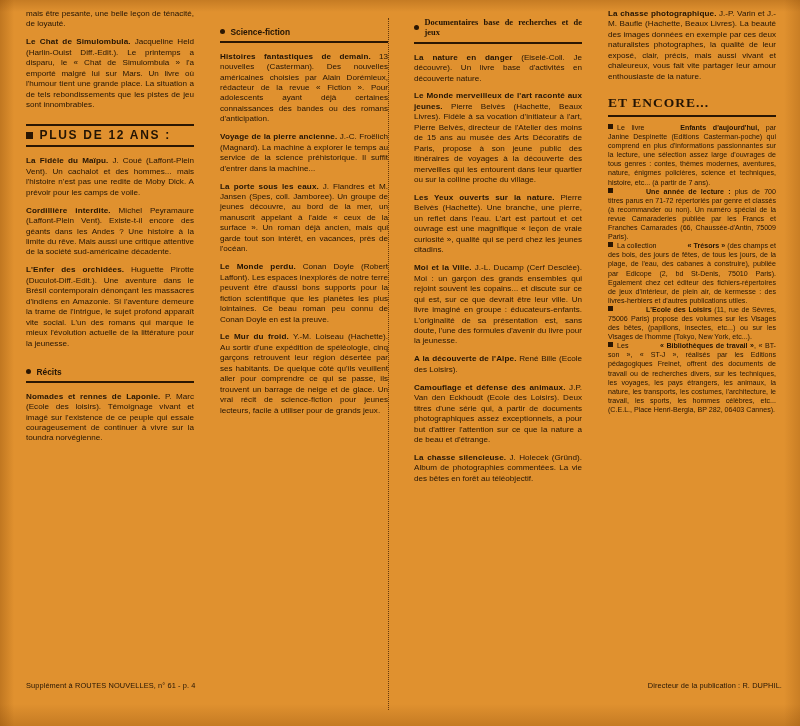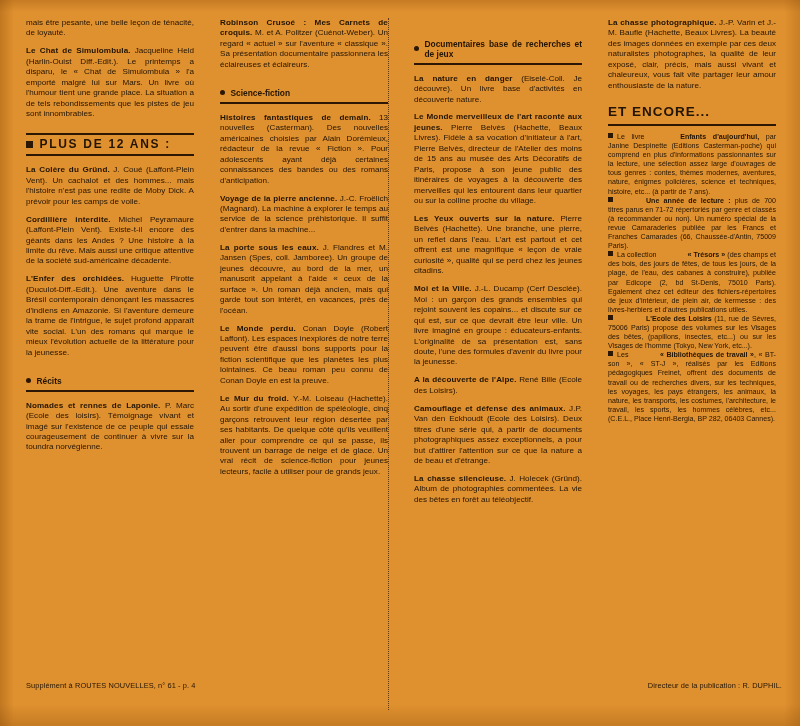--- a/index.html
+++ b/index.html
@@ -47,21 +47,21 @@
   .botshade {
     position: absolute;
     left: 0; right: 0; bottom: 0; height: 22px;
     background: linear-gradient(to top, rgba(120,60,0,.26), rgba(120,60,0,0));
     z-index: 5; pointer-events: none;
   }
 
   .columns {
     position: absolute;
     left: 26px;
-    top: 18px;
+    top: 9px;
     width: 752px;
     height: 634px;
     display: flex;
     gap: 0;
   }
   .col {
     width: 168px;
     margin-right: 26px;
     font-size: 8.1px;
     line-height: 10.45px;
@@ -87,21 +87,21 @@
   }
   .entry .ttl {
     font-weight: bold;
     letter-spacing: .12px;
   }
   .entry .rest { }
 
   .sec-head {
     margin: 13px 0 9px 0;
   }
-  .sec-head.first { margin-top: 16px; }
+  .sec-head.first { margin-top: 4px; font-family: Liberation Serif, serif; }
   .rule {
     height: 1.6px;
     background: #2b1703;
     margin: 0;
   }
   .rule.thick { height: 2.4px; }
   .sec-label {
     display: flex;
     align-items: center;
     padding: 4.5px 0 4.5px 0;
@@ -129,20 +129,21 @@
     flex: none;
   }
   .sec-label .txt { }
 
   
   .encore-title {
     font-weight: bold;
     font-size: 13.5px;
     letter-spacing: 1px;
     margin: 16px 0 6px 0;
+    font-family: Liberation Serif, serif;
   }
   .encore-body {
     font-size: 7.1px;
     line-height: 9.1px;
     text-align: justify;
     hyphens: auto;
     -webkit-hyphens: auto;
   }
   .encore-item {
     margin: 0;
@@ -195,21 +196,21 @@
         <div class="rule thick"></div>
         <div class="sec-label big">
           <span class="bullet-square"></span>
           <span class="txt">PLUS DE 12 ANS :</span>
         </div>
         <div class="rule thick"></div>
       </div>
 
 
       <p class="entry">
-        <span class="ttl">La Colère du Gründ.</span><span class="rest"> J. Coué (Laffont-Plein Vent).
+        <span class="ttl">La Fidèle du Maïpu.</span><span class="rest"> J. Coué (Laffont-Plein Vent).
 Un cachalot et des hommes... mais l'histoire n'est pas une redite de Moby Dick. A prévoir pour les camps de voile.</span>
       </p>
 
       <p class="entry">
         <span class="ttl">Cordillière interdite.</span><span class="rest"> Michel Peyramaure (Laffont-Plein Vent).
 Existe-t-il encore des géants dans les Andes ? Une histoire à la limite du rêve. Mais aussi une critique attentive de la société sud-américaine décadente.</span>
       </p>
 
       <p class="entry">
         <span class="ttl">L'Enfer des orchidées.</span><span class="rest"> Huguette Pirotte (Duculot-Diff.-Edit.).
@@ -225,24 +226,20 @@
       </div>
 
       <p class="entry">
         <span class="ttl">Nomades et rennes de Laponie.</span><span class="rest"> P. Marc (Ecole des loisirs).
 Témoignage vivant et imagé sur l'existence de ce peuple qui essaie courageusement de continuer à vivre sur la toundra norvégienne.</span>
       </p>
 
     </div>
 
     <div class="col">
-      <p class="entry">
-        <span class="ttl">Robinson Crusoé : Mes Carnets de croquis.</span><span class="rest"> M. et A. Politzer (Cuénot-Weber).
-Un regard « actuel » sur l'aventure « classique ». Sa présentation documentaire passionnera les éclaireuses et éclaireurs.</span>
-      </p>
 
       <div class="sec-head">
         <div class="sec-label">
           <span class="bullet-round"></span>
           <span class="txt">Science-fiction</span>
         </div>
         <div class="rule"></div>
       </div>
 
       <p class="entry">
@@ -285,21 +282,21 @@
 Un livre base d'activités en découverte nature.</span>
       </p>
 
       <p class="entry">
         <span class="ttl">Le Monde merveilleux de l'art raconté aux jeunes.</span><span class="rest"> Pierre Belvès (Hachette, Beaux Livres).
 Fidèle à sa vocation d'initiateur à l'art, Pierre Belvès, directeur de l'Atelier des moins de 15 ans au musée des Arts Décoratifs de Paris, propose à son jeune public des itinéraires de voyages à la découverte des merveilles qui les entourent dans leur quartier ou sur la colline proche du village.</span>
       </p>
 
       <p class="entry">
         <span class="ttl">Les Yeux ouverts sur la nature.</span><span class="rest"> Pierre Belvès (Hachette).
-Une branche, une pierre, un reflet dans l'eau. L'art est partout et cet offrent est une magnifique « leçon de vraie curiosité », qualité qui se perd chez les jeunes citadins.</span>
+Une branche, une pierre, un reflet dans l'eau. L'art est partout et cet ouvrage est une magnifique « leçon de vraie curiosité », qualité qui se perd chez les jeunes citadins.</span>
       </p>
 
       <p class="entry">
         <span class="ttl">Moi et la Ville.</span><span class="rest"> J.-L. Ducamp (Cerf Desclée).
 Moi : un garçon des grands ensembles qui rejoint souvent les copains... et discute sur ce qui est, sur ce que devrait être leur ville. Un livre imaginé en groupe : éducateurs-enfants. L'originalité de sa présentation est, sans doute, l'une des formules d'avenir du livre pour la jeunesse.</span>
       </p>
 
       <p class="entry">
         <span class="ttl">A la découverte de l'Alpe.</span><span class="rest"> René Bille (Ecole des Loisirs).</span>
       </p>

